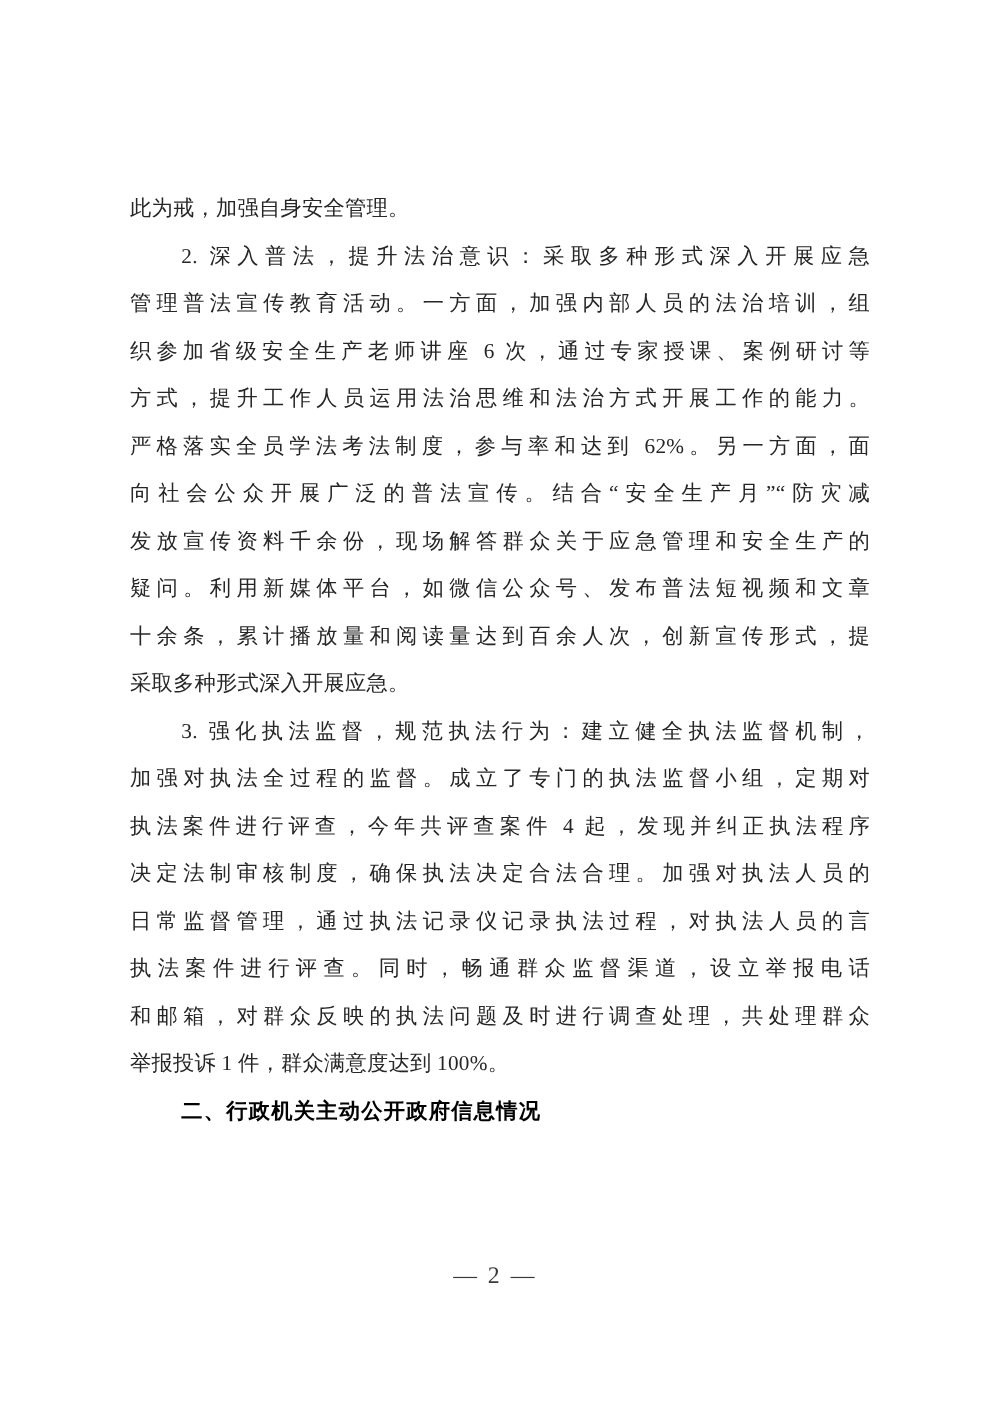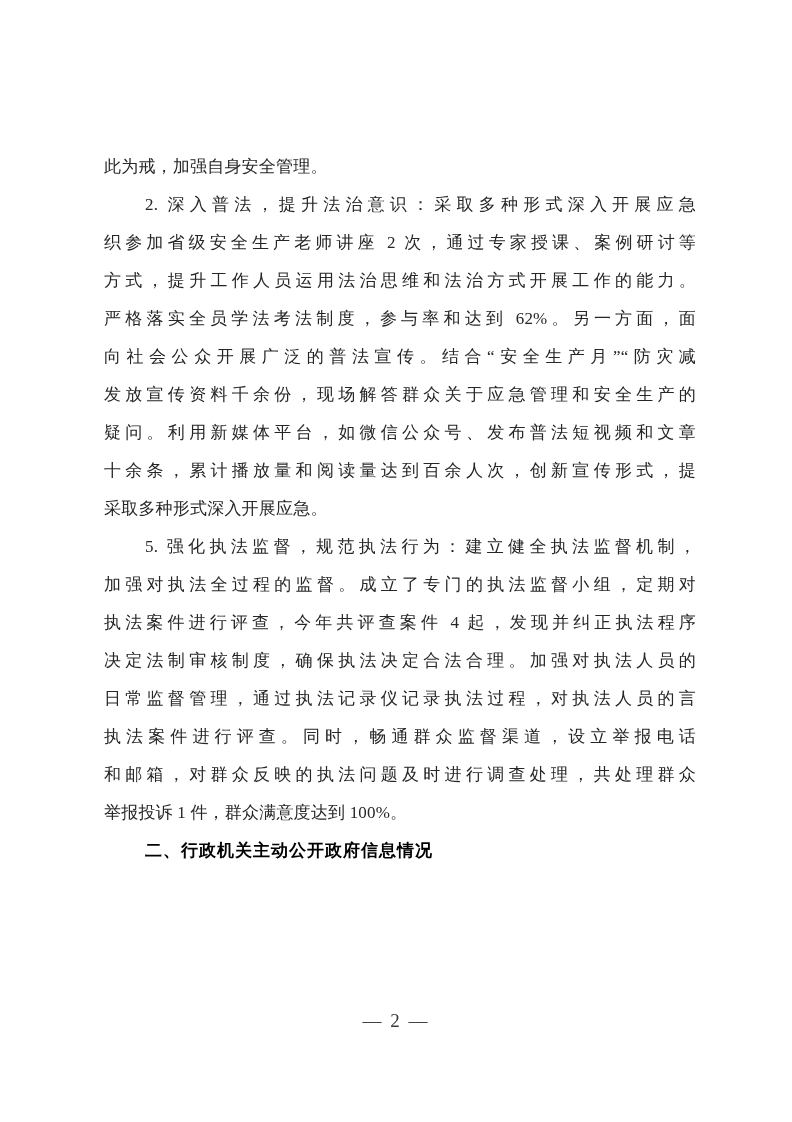--- a/index.html
+++ b/index.html
@@ -50,29 +50,30 @@
     font-family: "Liberation Serif", "DejaVu Serif", serif;
   }
 </style>
 </head>
 <body style="--page-bg: #ffffff; --text-color: #262626; --heading-color: #000000; --footer-color: #3a3a3a;">
 
 <div class="page">
   <div class="body-block">
       <div class="line">此为戒，加强自身安全管理。</div>
       <div class="line flush indent">2. 深入普法，提升法治意识：采取多种形式深入开展应急</div>
-      <div class="line flush">织参加省级安全生产老师讲座 2 次，通过专家授课、案例研讨等</div>
+      <div class="line flush">管理普法宣传教育活动。一方面，加强内部人员的法治培训，组</div>
+      <div class="line flush">织参加省级安全生产老师讲座 6 次，通过专家授课、案例研讨等</div>
       <div class="line flush">方式，提升工作人员运用法治思维和法治方式开展工作的能力。</div>
       <div class="line flush">严格落实全员学法考法制度，参与率和达到 62%。另一方面，面</div>
       <div class="line flush">向社会公众开展广泛的普法宣传。结合“安全生产月”“防灾减</div>
       <div class="line flush">发放宣传资料千余份，现场解答群众关于应急管理和安全生产的</div>
       <div class="line flush">疑问。利用新媒体平台，如微信公众号、发布普法短视频和文章</div>
       <div class="line flush">十余条，累计播放量和阅读量达到百余人次，创新宣传形式，提</div>
       <div class="line">采取多种形式深入开展应急。</div>
-      <div class="line flush indent">5. 强化执法监督，规范执法行为：建立健全执法监督机制，</div>
+      <div class="line flush indent">3. 强化执法监督，规范执法行为：建立健全执法监督机制，</div>
       <div class="line flush">加强对执法全过程的监督。成立了专门的执法监督小组，定期对</div>
       <div class="line flush">执法案件进行评查，今年共评查案件 4 起，发现并纠正执法程序</div>
       <div class="line flush">决定法制审核制度，确保执法决定合法合理。加强对执法人员的</div>
       <div class="line flush">日常监督管理，通过执法记录仪记录执法过程，对执法人员的言</div>
       <div class="line flush">执法案件进行评查。同时，畅通群众监督渠道，设立举报电话</div>
       <div class="line flush">和邮箱，对群众反映的执法问题及时进行调查处理，共处理群众</div>
       <div class="line">举报投诉 1 件，群众满意度达到 100%。</div>
       <div class="line heading indent">二、行政机关主动公开政府信息情况</div>
     </div>
   <div class="footer">— 2 —</div>

